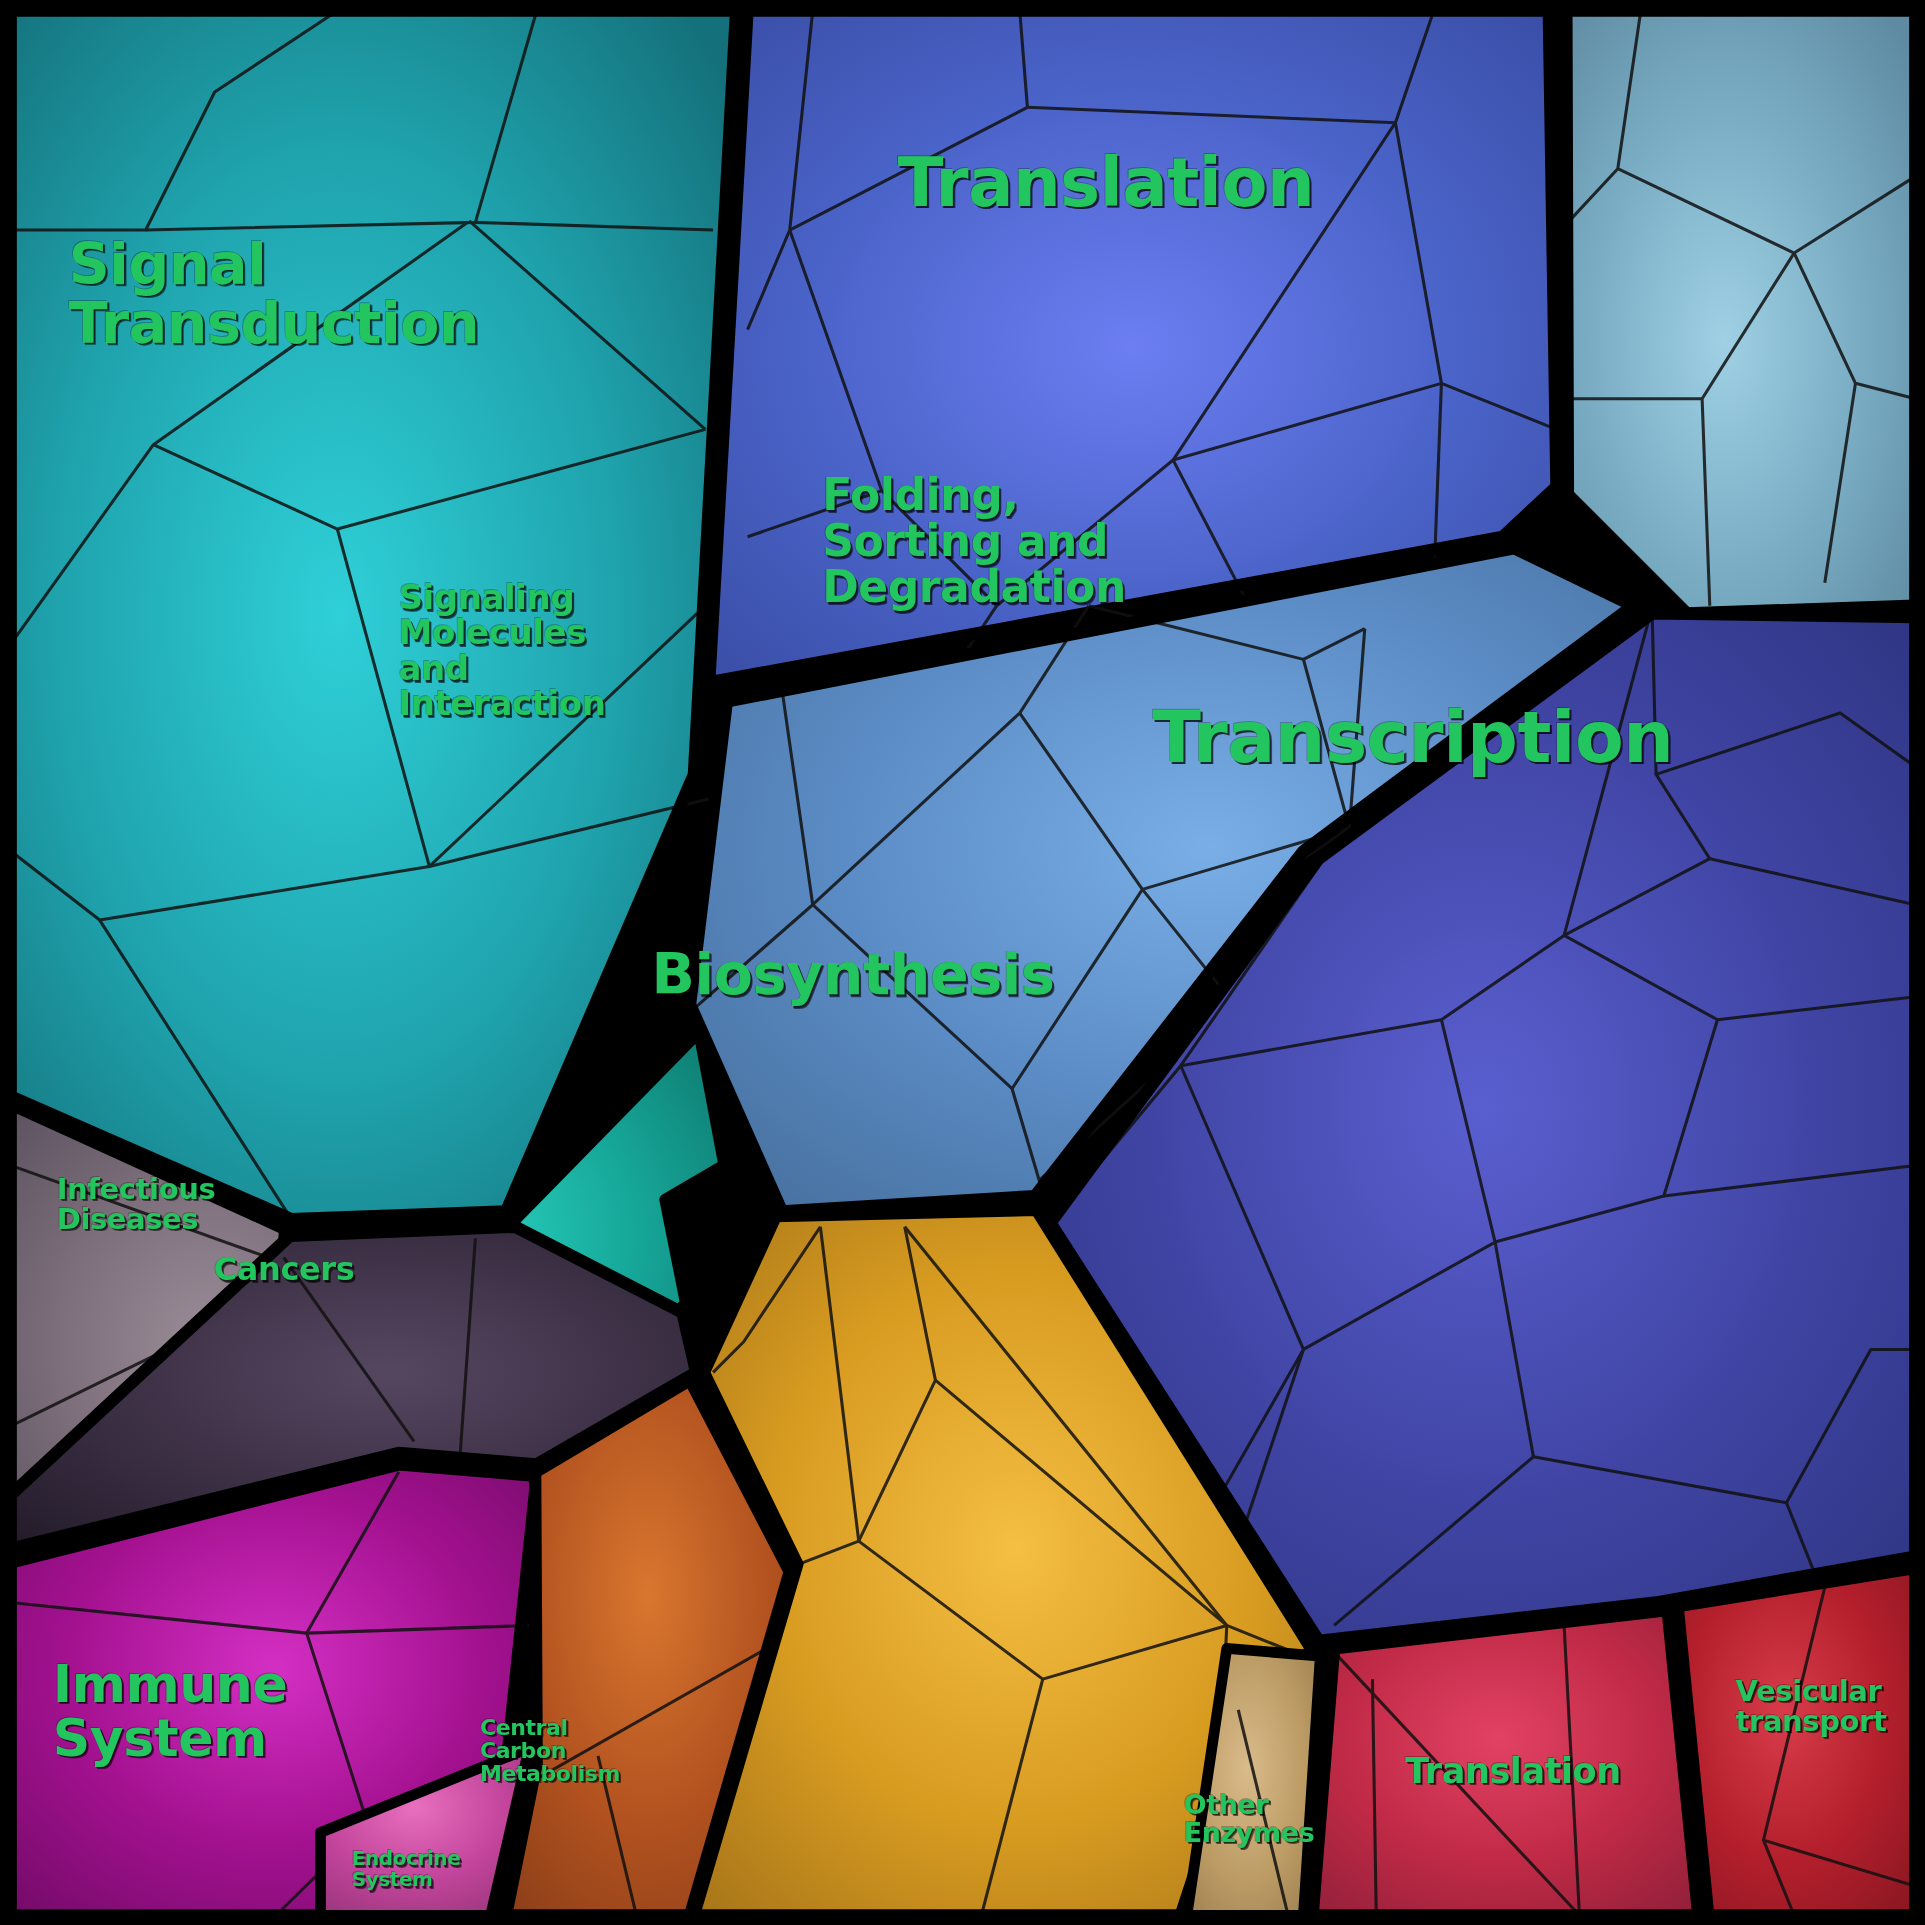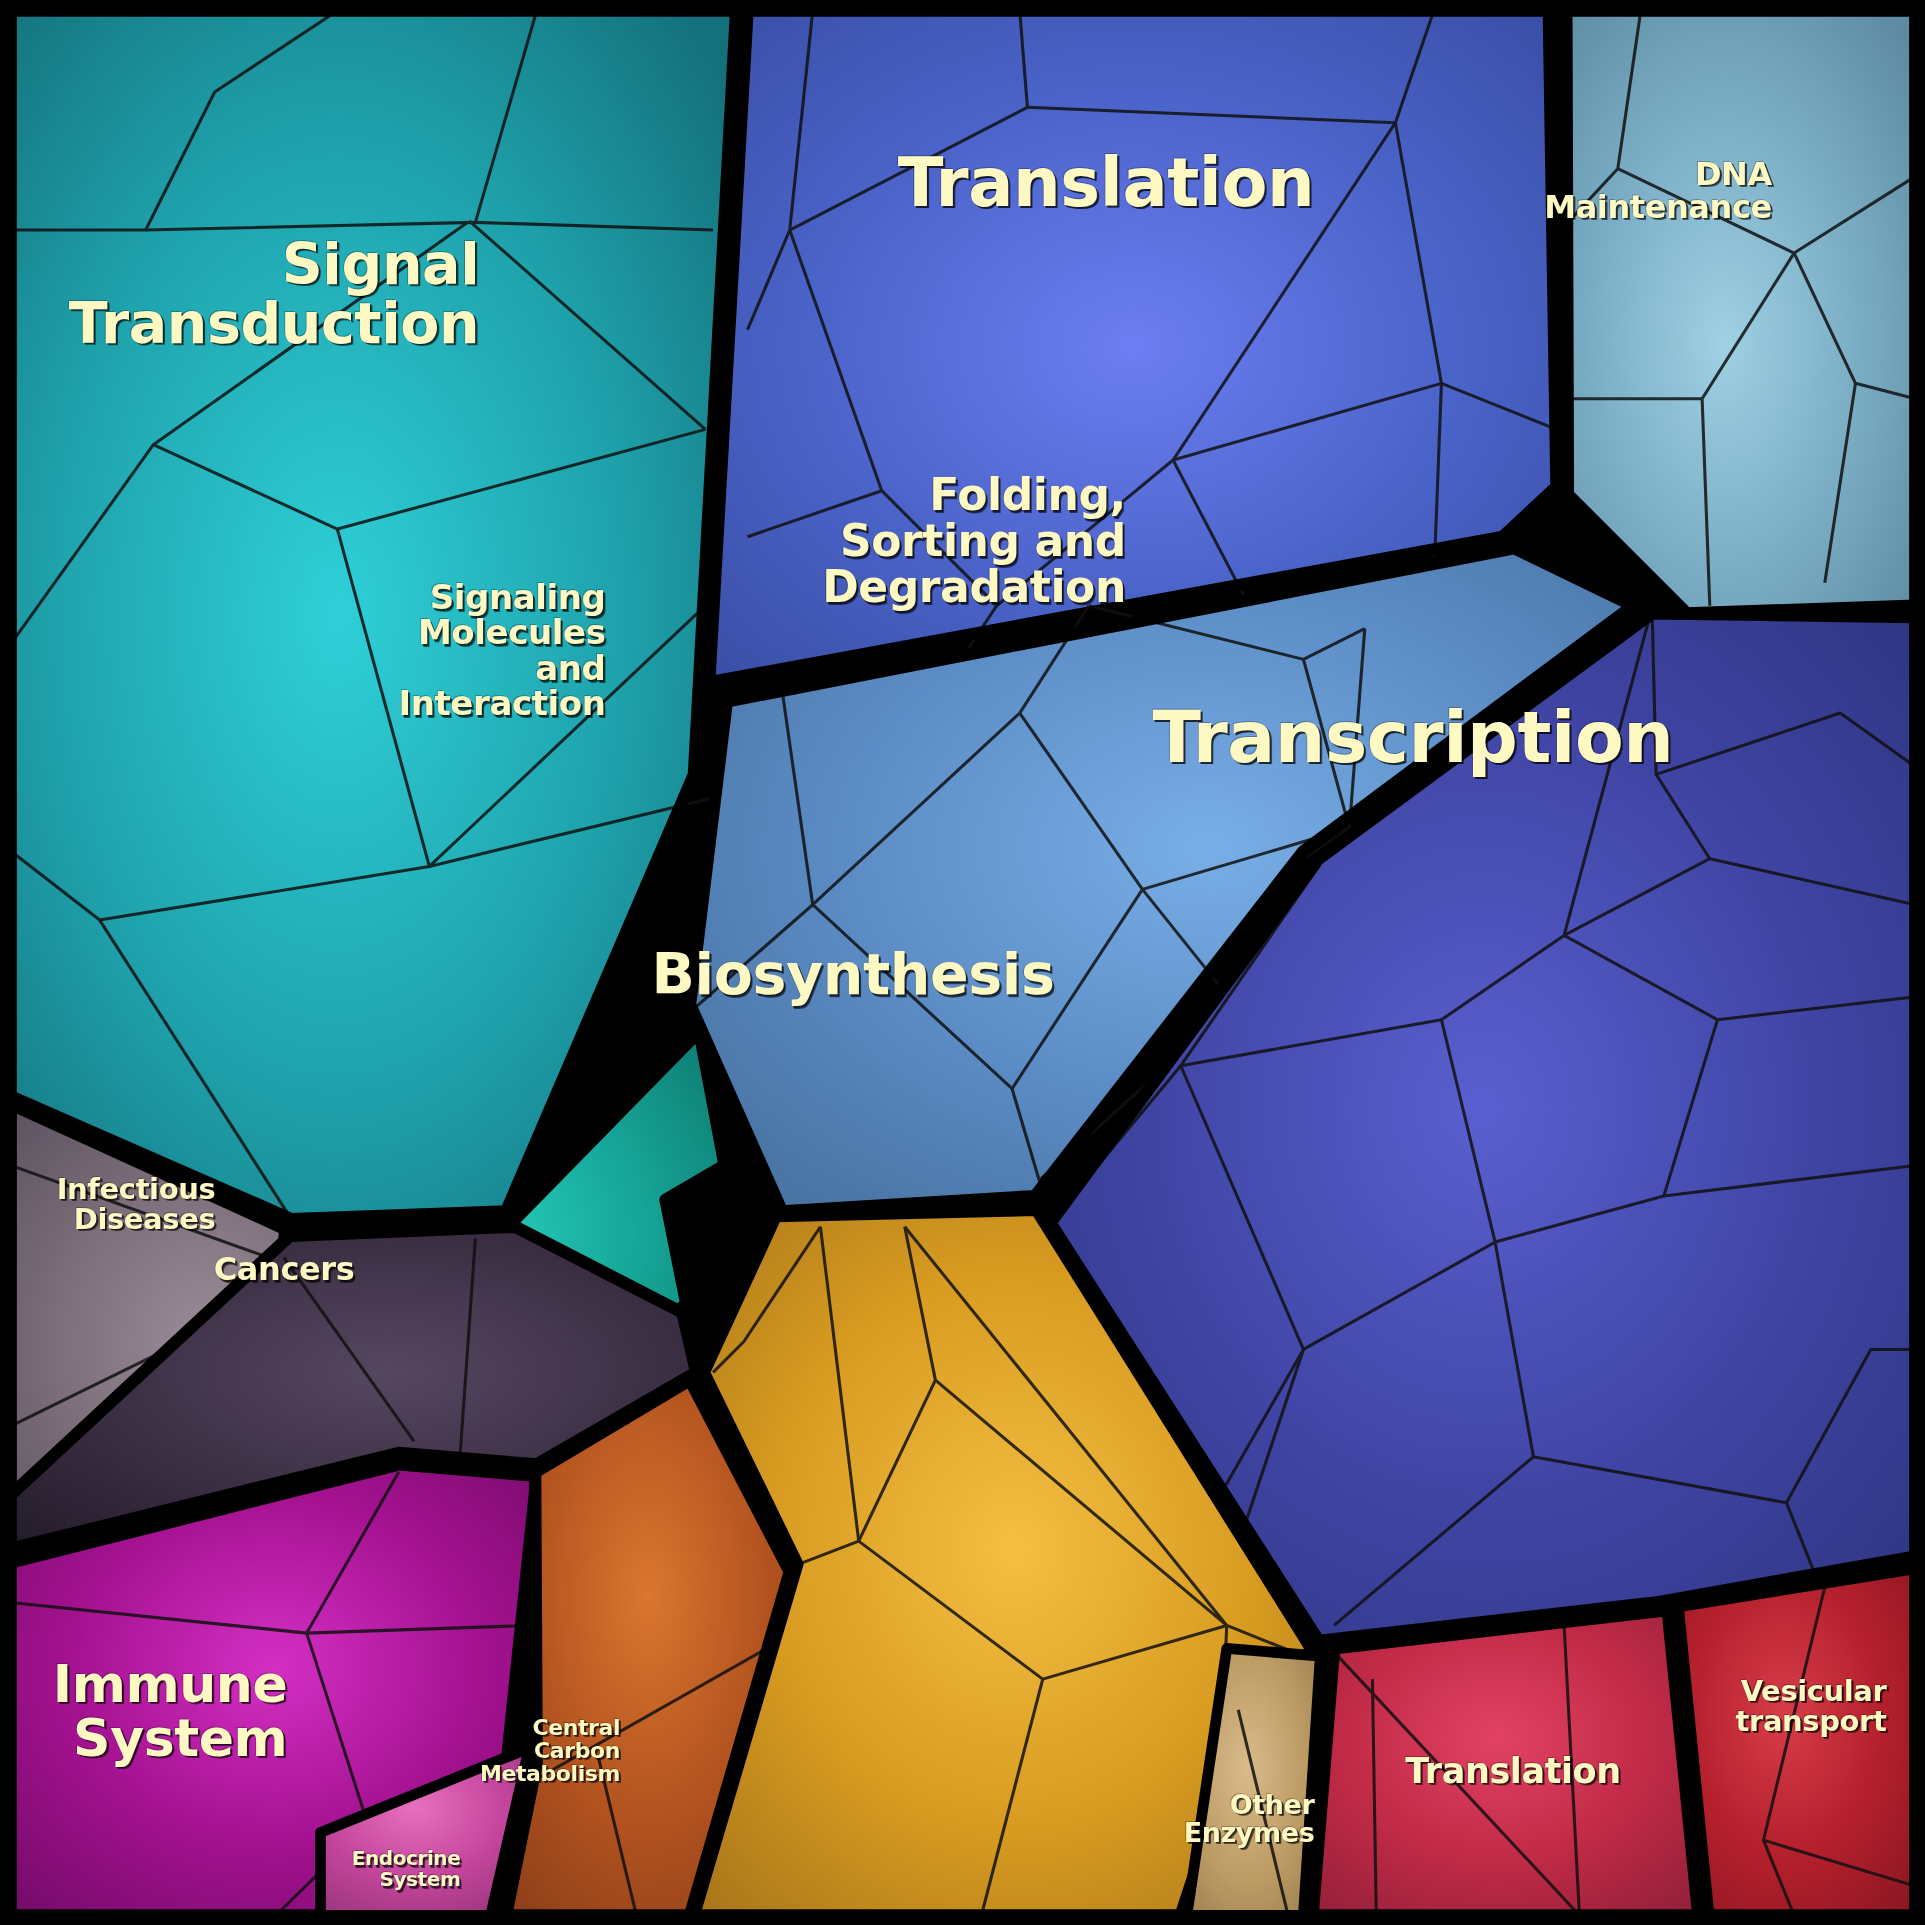--- a/index.html
+++ b/index.html
@@ -7,23 +7,23 @@
   #stage{
     position:relative;
     width:1926px;height:1926px;
     background:#000;
     overflow:hidden;
     font-family:"DejaVu Sans","Liberation Sans",sans-serif;
   }
   #vmap{position:absolute;left:0;top:0;width:1926px;height:1926px;display:block;}
   .lbl{
     position:absolute;
-    color:#fef9c3;
+    color:#22c55e;
     font-weight:bold;
-    text-align:right;
+    text-align:left;
     line-height:1.04;
     white-space:pre-line;
     text-shadow:
        2.3px 2.3px 0 rgba(0,0,0,.55),
        1.5px 1.5px 0 rgba(0,0,0,.45),
       -0.8px -0.8px 0 rgba(0,0,0,.25);
     pointer-events:none;
     transform:translate(-50%,-50%);
     letter-spacing:-0.4px;
   }
@@ -297,22 +297,20 @@
       </g>
       <path d="M2188,2095 L2498,2045 L2498,2498 L2228,2498 Z" fill="none" stroke="#000" stroke-width="16" stroke-linejoin="round"></path>
     </g>
 
     <rect x="7" y="7" width="2498" height="2498" fill="none" stroke="#000" stroke-width="20"></rect>
   </svg>
 
   <div class="lbl" style="left: 274px; top: 294px; font-size: 57px;">Signal
 Transduction</div>
   <div class="lbl" style="left: 1106px; top: 184px; font-size: 67px;">Translation</div>
-  <div class="lbl" style="left: 1658px; top: 191px; font-size: 32px;">DNA
-Maintenance</div>
   <div class="lbl" style="left: 1413px; top: 738px; font-size: 71px;">Transcription</div>
   <div class="lbl" style="left: 974px; top: 541px; font-size: 44px;">Folding,
 Sorting and
 Degradation</div>
   <div class="lbl" style="left: 502px; top: 651px; font-size: 34px;">Signaling
 Molecules
 and
 Interaction</div>
   <div class="lbl" style="left: 853px; top: 975px; font-size: 57px;">Biosynthesis</div>
   <div class="lbl" style="left: 136px; top: 1161px; font-size: 29px; margin-top: 43px;">Infectious

